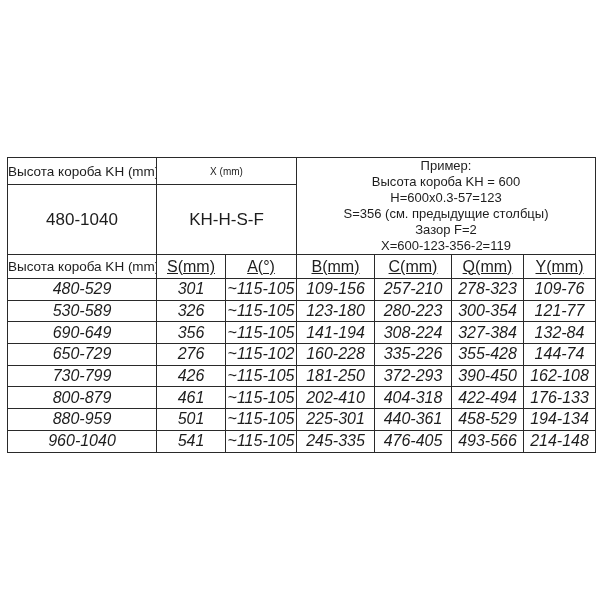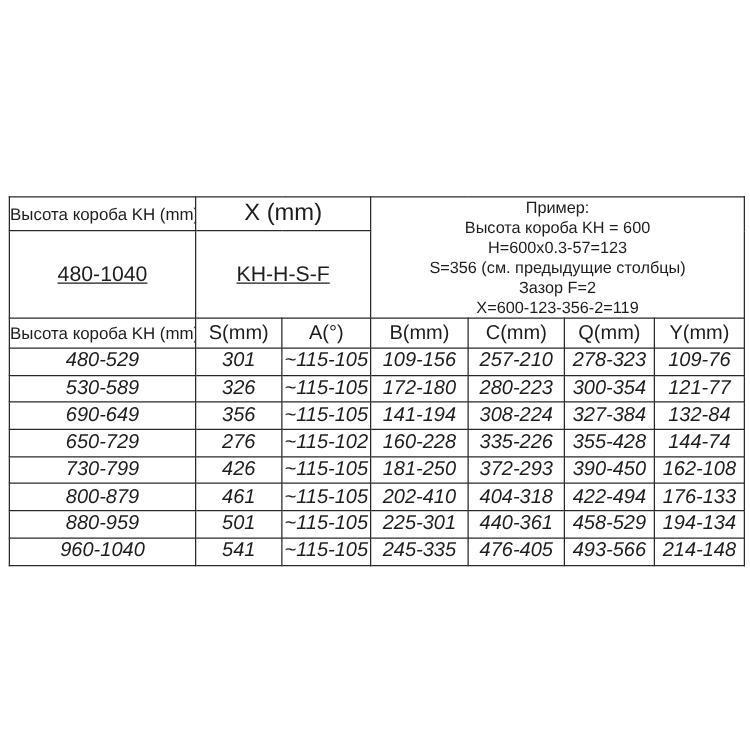--- a/index.html
+++ b/index.html
@@ -33,23 +33,23 @@
     color: #1d1d1d;
     overflow: hidden;
     white-space: nowrap;
   }
   .r1 { height: 24px; }
   .r2 { height: 61px; }
   .r3 { height: 24px; }
   .rd { height: 21.7px; }
   .bold { font-weight: bold; }
   .fs-khhead { font-size: 13.5px; }
-  .fs-xhead  { font-size: 19px; }
-  .fs-big    { font-size: 17px; text-decoration: underline; }
-  .fs-colhead{ font-size: 16px; }
+  .fs-xhead  { font-size: 10px; }
+  .fs-big    { font-size: 17px; }
+  .fs-colhead{ font-size: 16px; text-decoration: underline; }
   .fs-data   { font-size: 16px; font-style: italic; }
   td.example {
     text-align: left;
     vertical-align: top;
     padding: 5px 4px 0 14px;
     white-space: normal;
     margin-top: 15px;
   }
   .ex-line {
     font-size: 13px;
@@ -106,21 +106,21 @@
       <td class="fs-data">~115-105</td>
       <td class="fs-data">109-156</td>
       <td class="fs-data">257-210</td>
       <td class="fs-data">278-323</td>
       <td class="fs-data">109-76</td>
     </tr>
     <tr class="rd">
       <td class="fs-data">530-589</td>
       <td class="fs-data">326</td>
       <td class="fs-data">~115-105</td>
-      <td class="fs-data">172-180</td>
+      <td class="fs-data">123-180</td>
       <td class="fs-data">280-223</td>
       <td class="fs-data">300-354</td>
       <td class="fs-data">121-77</td>
     </tr>
     <tr class="rd">
       <td class="fs-data">690-649</td>
       <td class="fs-data">356</td>
       <td class="fs-data">~115-105</td>
       <td class="fs-data">141-194</td>
       <td class="fs-data">308-224</td>

